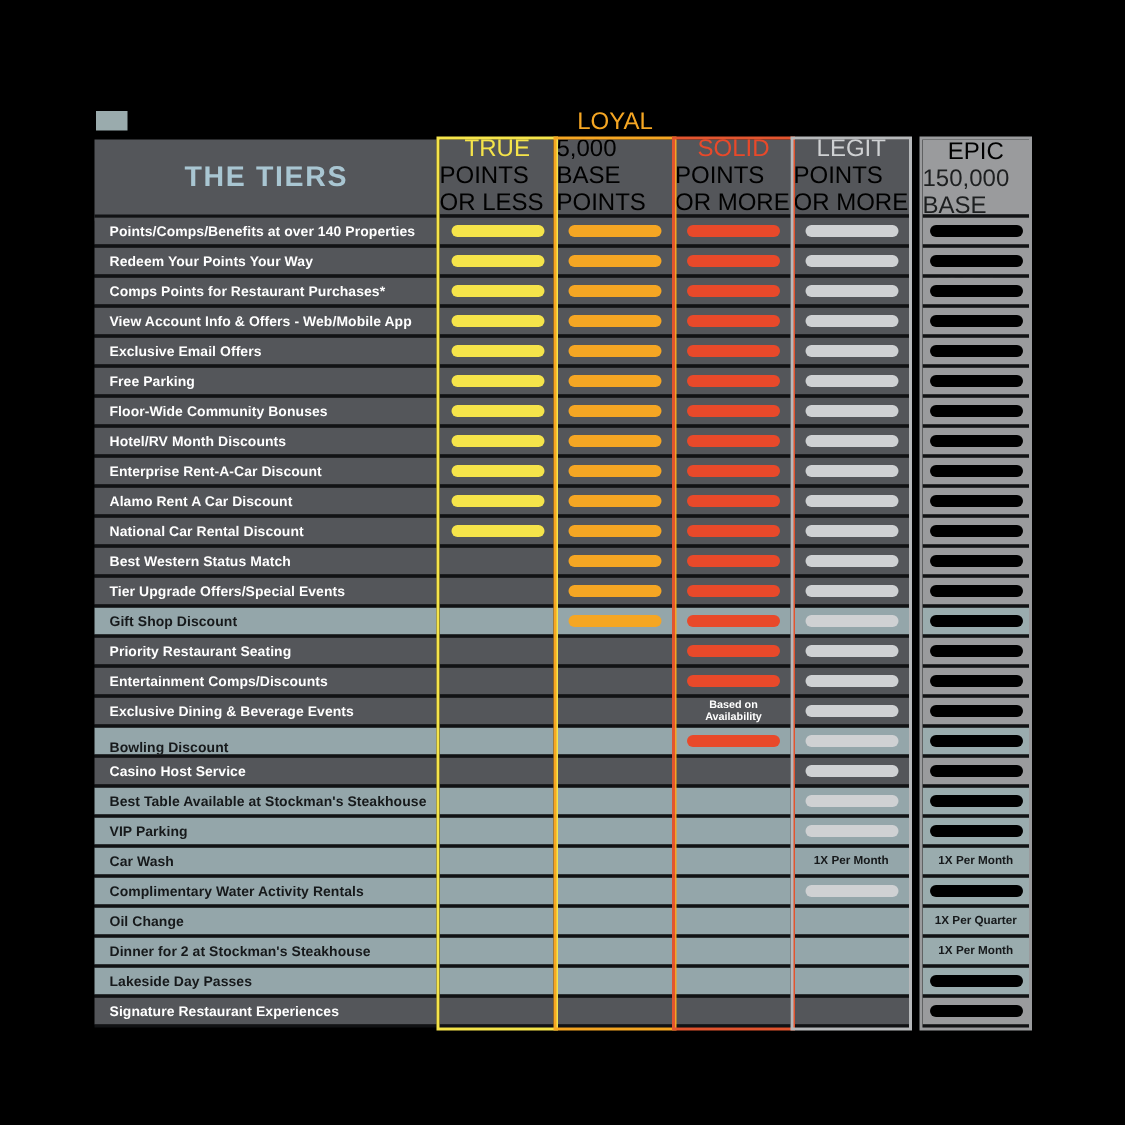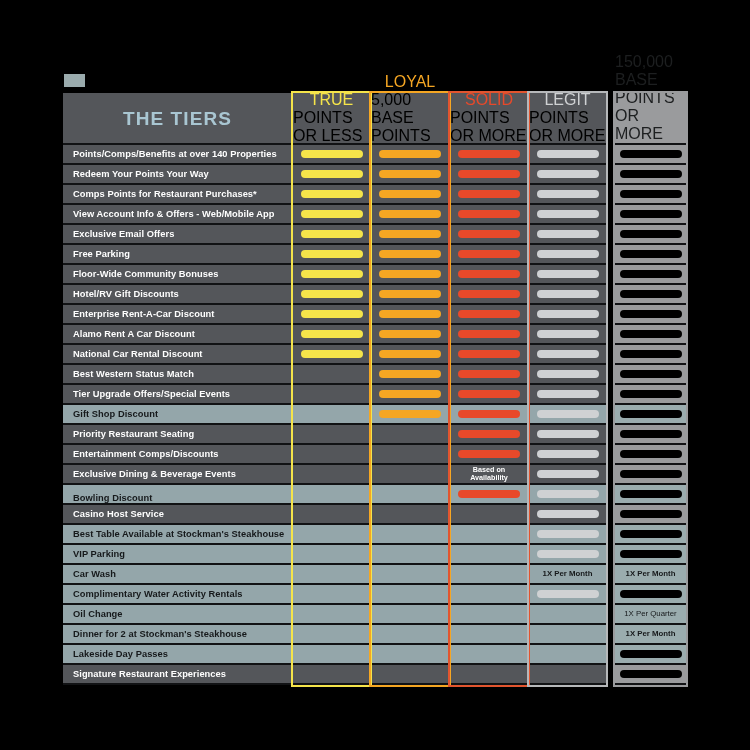--- a/index.html
+++ b/index.html
@@ -50,21 +50,21 @@
         <span class="tsub">POINTS OR MORE</span>
       </div>
       <div style="position: absolute; left: 450px; top: 93px; width: 78px; height: 52px; background: rgb(84, 86, 90); display: flex; flex-direction: column; align-items: center; justify-content: center; box-sizing: border-box; border-bottom: 2px solid rgb(0, 0, 0);">
         <span class="tname" style="color: rgb(232, 73, 42);">SOLID</span>
         <span class="tsub">POINTS OR MORE</span>
       </div>
       <div style="position: absolute; left: 529px; top: 93px; width: 77px; height: 52px; background: rgb(84, 86, 90); display: flex; flex-direction: column; align-items: center; justify-content: center; box-sizing: border-box; border-bottom: 2px solid rgb(0, 0, 0);">
         <span class="tname" style="color: rgb(207, 209, 211);">LEGIT</span>
         <span class="tsub">POINTS OR MORE</span>
       </div>
-      <div style="position: absolute; left: 615px; top: 93px; width: 71px; height: 52px; background: rgb(154, 155, 157); display: flex; flex-direction: column; align-items: center; justify-content: flex-end; box-sizing: border-box; border-bottom: 2px solid rgb(0, 0, 0);">
+      <div style="position: absolute; left: 615px; top: 93px; width: 71px; height: 52px; background: rgb(154, 155, 157); display: flex; flex-direction: column; align-items: center; justify-content: flex-start; box-sizing: border-box; border-bottom: 2px solid rgb(0, 0, 0);">
         <span class="tname" style="color: rgb(0, 0, 0);">EPIC</span>
         <span class="tsub" style="color: rgb(29, 31, 32);">150,000 BASE</span>
         <span class="tsub" style="color: rgb(29, 31, 32);">POINTS OR MORE</span>
       </div>
       <div style="position: absolute; left: 63px; top: 145px; width: 229px; height: 18px; background: rgb(84, 86, 90); color: rgb(255, 255, 255); display: flex; align-items: center; padding-left: 10px; box-sizing: border-box; font-size: 9.3px; font-weight: bold; letter-spacing: 0.05px; white-space: nowrap; overflow: hidden;">
         <span>Points/Comps/Benefits at over 140 Properties</span>
       </div>
       <div style="position: absolute; left: 293px; top: 145px; width: 77px; height: 18px; background: rgb(84, 86, 90); display: flex; align-items: center; justify-content: center; box-sizing: border-box; overflow: hidden;">
         <span style="width: 62px; height: 8px; border-radius: 5px; background: rgb(245, 228, 74); display: block;"></span>
       </div>
@@ -182,21 +182,21 @@
       <div style="position: absolute; left: 450px; top: 265px; width: 78px; height: 18px; background: rgb(84, 86, 90); display: flex; align-items: center; justify-content: center; box-sizing: border-box; overflow: hidden;">
         <span style="width: 62px; height: 8px; border-radius: 5px; background: rgb(232, 73, 42); display: block;"></span>
       </div>
       <div style="position: absolute; left: 529px; top: 265px; width: 77px; height: 18px; background: rgb(84, 86, 90); display: flex; align-items: center; justify-content: center; box-sizing: border-box; overflow: hidden;">
         <span style="width: 62px; height: 8px; border-radius: 5px; background: rgb(207, 209, 211); display: block;"></span>
       </div>
       <div style="position: absolute; left: 615px; top: 265px; width: 71px; height: 18px; background: rgb(154, 155, 157); display: flex; align-items: center; justify-content: center; box-sizing: border-box; overflow: hidden;">
         <span style="width: 62px; height: 8px; border-radius: 5px; background: rgb(0, 0, 0); display: block;"></span>
       </div>
       <div style="position: absolute; left: 63px; top: 285px; width: 229px; height: 18px; background: rgb(84, 86, 90); color: rgb(255, 255, 255); display: flex; align-items: center; padding-left: 10px; box-sizing: border-box; font-size: 9.3px; font-weight: bold; letter-spacing: 0.05px; white-space: nowrap; overflow: hidden;">
-        <span>Hotel/RV Gift Discounts</span>
+        <span>Hotel/RV Month Discounts</span>
       </div>
       <div style="position: absolute; left: 293px; top: 285px; width: 77px; height: 18px; background: rgb(84, 86, 90); display: flex; align-items: center; justify-content: center; box-sizing: border-box; overflow: hidden;">
         <span style="width: 62px; height: 8px; border-radius: 5px; background: rgb(245, 228, 74); display: block;"></span>
       </div>
       <div style="position: absolute; left: 371px; top: 285px; width: 78px; height: 18px; background: rgb(84, 86, 90); display: flex; align-items: center; justify-content: center; box-sizing: border-box; overflow: hidden;">
         <span style="width: 62px; height: 8px; border-radius: 5px; background: rgb(245, 166, 35); display: block;"></span>
       </div>
       <div style="position: absolute; left: 450px; top: 285px; width: 78px; height: 18px; background: rgb(84, 86, 90); display: flex; align-items: center; justify-content: center; box-sizing: border-box; overflow: hidden;">
         <span style="width: 62px; height: 8px; border-radius: 5px; background: rgb(232, 73, 42); display: block;"></span>
       </div>
@@ -425,21 +425,21 @@
         <span style="width: 62px; height: 8px; border-radius: 5px; background: rgb(0, 0, 0); display: block;"></span>
       </div>
       <div style="position: absolute; left: 63px; top: 605px; width: 229px; height: 18px; background: rgb(148, 166, 170); color: rgb(22, 25, 27); display: flex; align-items: center; padding-left: 10px; box-sizing: border-box; font-size: 9.3px; font-weight: bold; letter-spacing: 0.05px; white-space: nowrap; overflow: hidden;">
         <span>Oil Change</span>
       </div>
       <div style="position: absolute; left: 293px; top: 605px; width: 77px; height: 18px; background: rgb(148, 166, 170); display: flex; align-items: center; justify-content: center; box-sizing: border-box; overflow: hidden;"></div>
       <div style="position: absolute; left: 371px; top: 605px; width: 78px; height: 18px; background: rgb(148, 166, 170); display: flex; align-items: center; justify-content: center; box-sizing: border-box; overflow: hidden;"></div>
       <div style="position: absolute; left: 450px; top: 605px; width: 78px; height: 18px; background: rgb(148, 166, 170); display: flex; align-items: center; justify-content: center; box-sizing: border-box; overflow: hidden;"></div>
       <div style="position: absolute; left: 529px; top: 605px; width: 77px; height: 18px; background: rgb(148, 166, 170); display: flex; align-items: center; justify-content: center; box-sizing: border-box; overflow: hidden;"></div>
       <div style="position: absolute; left: 615px; top: 605px; width: 71px; height: 18px; background: rgb(154, 172, 174); display: flex; align-items: center; justify-content: center; box-sizing: border-box; overflow: hidden;">
-        <span style="font-size: 7.8px; font-weight: normal; line-height: 8.4px; text-align: right; color: rgb(22, 25, 27); padding: 0px 2px;">1X Per Quarter</span>
+        <span style="font-size: 7.8px; font-weight: bold; line-height: 8.4px; text-align: right; color: rgb(22, 25, 27); padding: 0px 2px;">1X Per Quarter</span>
       </div>
       <div style="position: absolute; left: 63px; top: 625px; width: 229px; height: 18px; background: rgb(148, 166, 170); color: rgb(22, 25, 27); display: flex; align-items: center; padding-left: 10px; box-sizing: border-box; font-size: 9.3px; font-weight: bold; letter-spacing: 0.05px; white-space: nowrap; overflow: hidden;">
         <span>Dinner for 2 at Stockman's Steakhouse</span>
       </div>
       <div style="position: absolute; left: 293px; top: 625px; width: 77px; height: 18px; background: rgb(148, 166, 170); display: flex; align-items: center; justify-content: center; box-sizing: border-box; overflow: hidden;"></div>
       <div style="position: absolute; left: 371px; top: 625px; width: 78px; height: 18px; background: rgb(148, 166, 170); display: flex; align-items: center; justify-content: center; box-sizing: border-box; overflow: hidden;"></div>
       <div style="position: absolute; left: 450px; top: 625px; width: 78px; height: 18px; background: rgb(148, 166, 170); display: flex; align-items: center; justify-content: center; box-sizing: border-box; overflow: hidden;"></div>
       <div style="position: absolute; left: 529px; top: 625px; width: 77px; height: 18px; background: rgb(148, 166, 170); display: flex; align-items: center; justify-content: center; box-sizing: border-box; overflow: hidden;"></div>
       <div style="position: absolute; left: 615px; top: 625px; width: 71px; height: 18px; background: rgb(154, 172, 174); display: flex; align-items: center; justify-content: center; box-sizing: border-box; overflow: hidden;">
         <span style="font-size: 7.8px; font-weight: bold; line-height: 8.4px; text-align: center; color: rgb(22, 25, 27); padding: 0px 2px;">1X Per Month</span>

